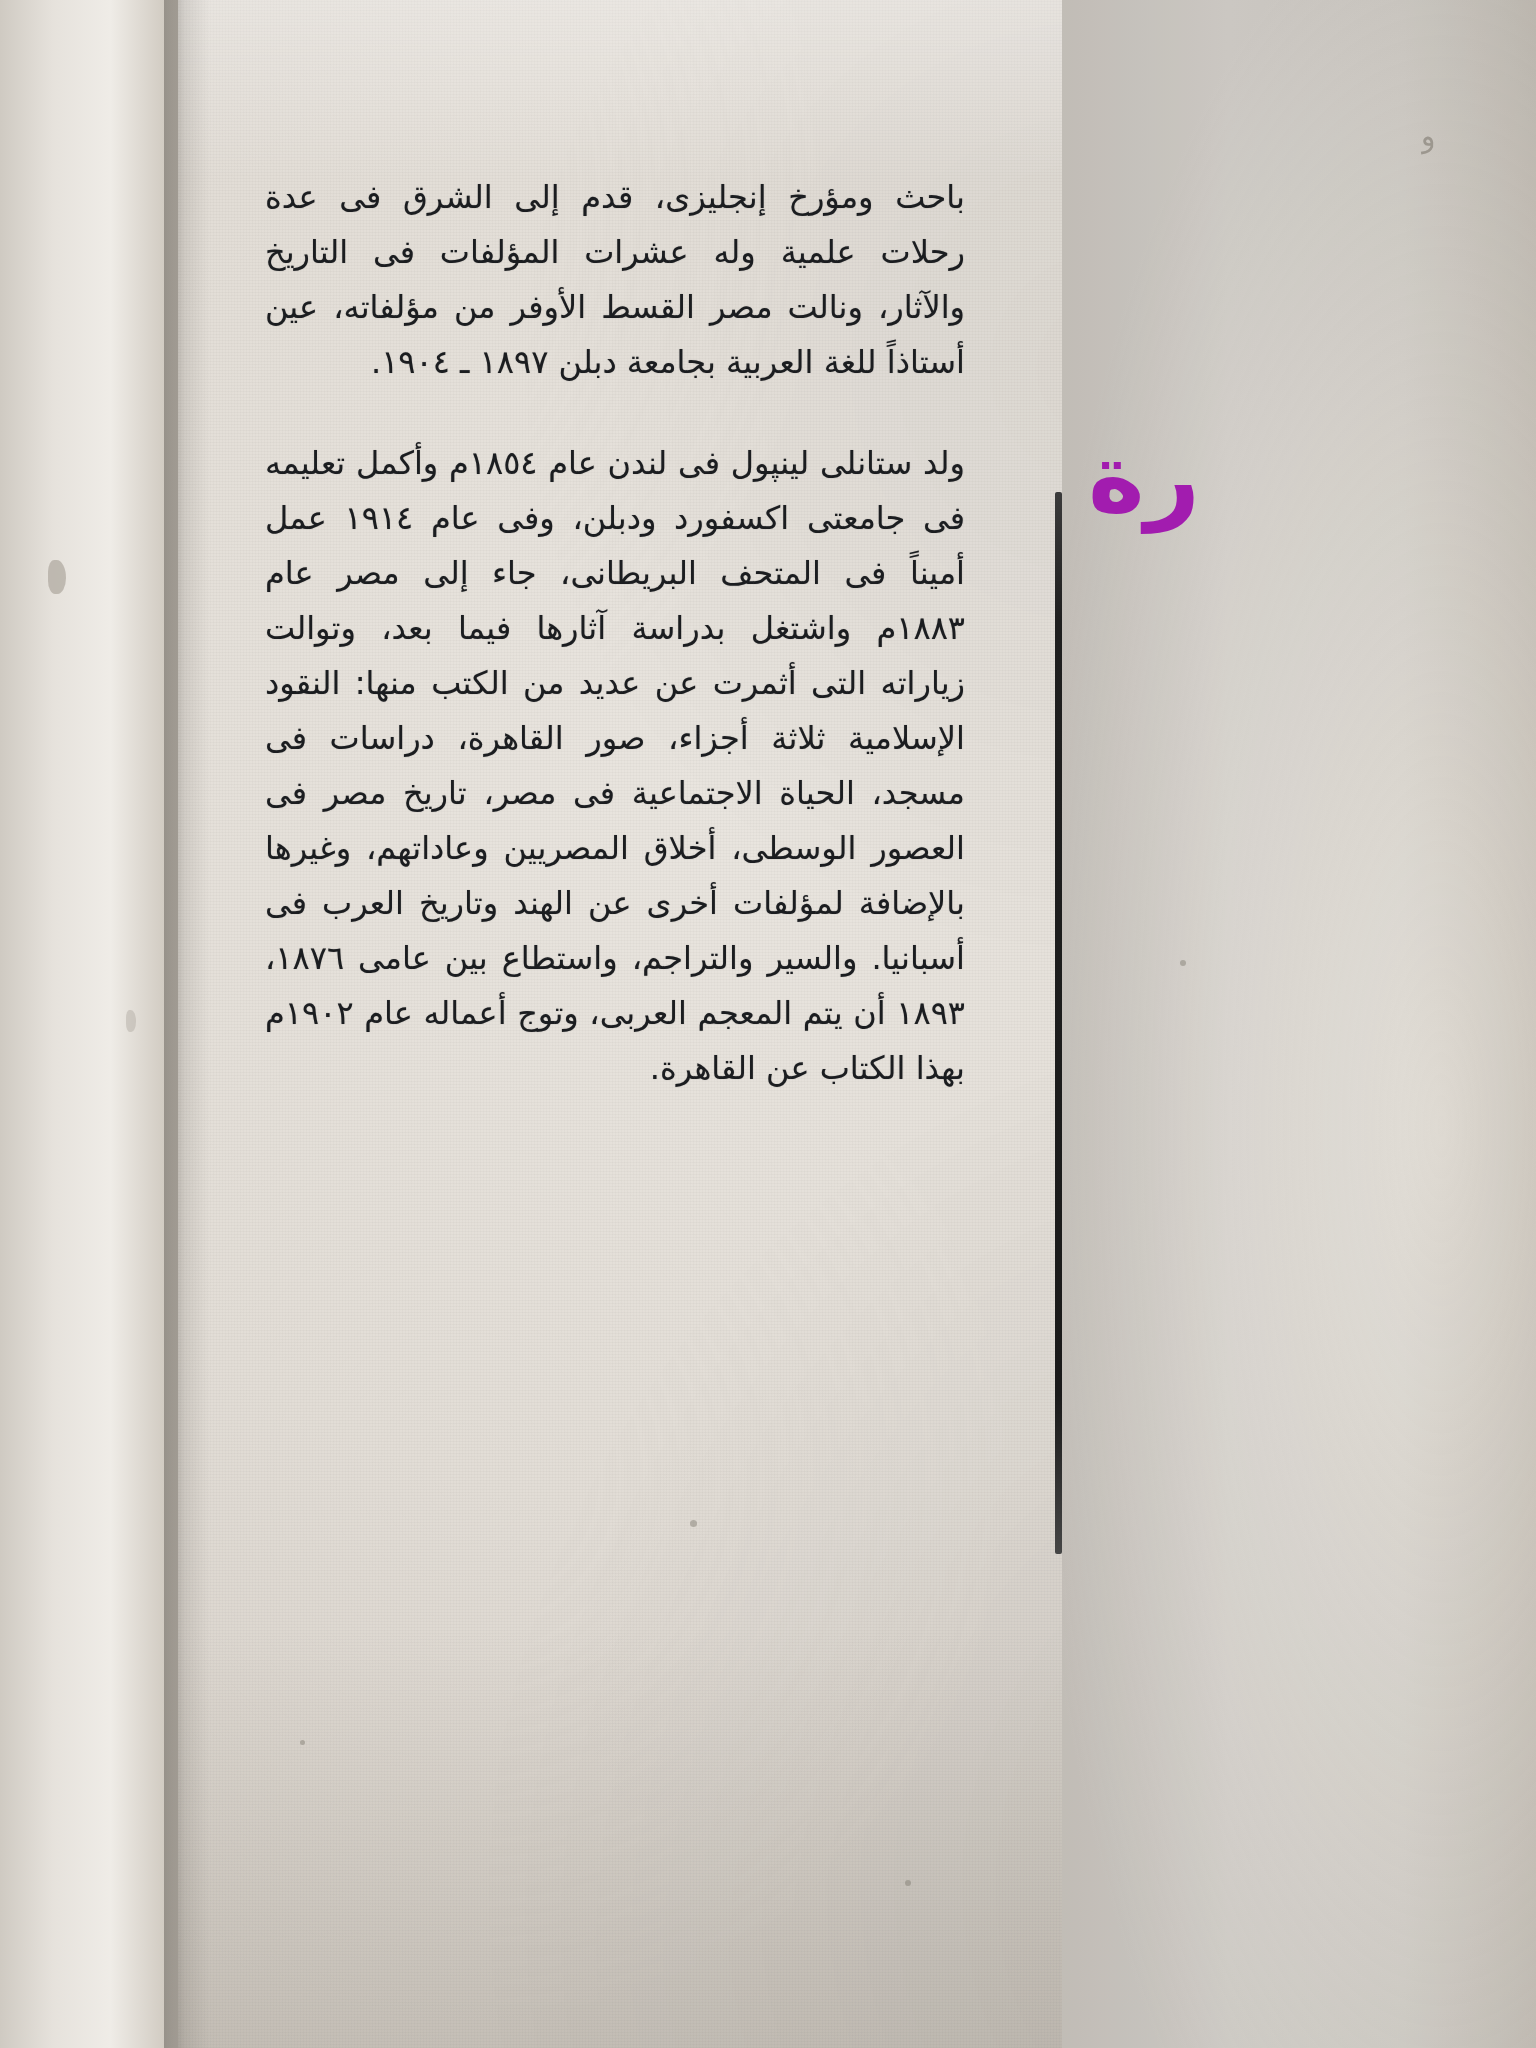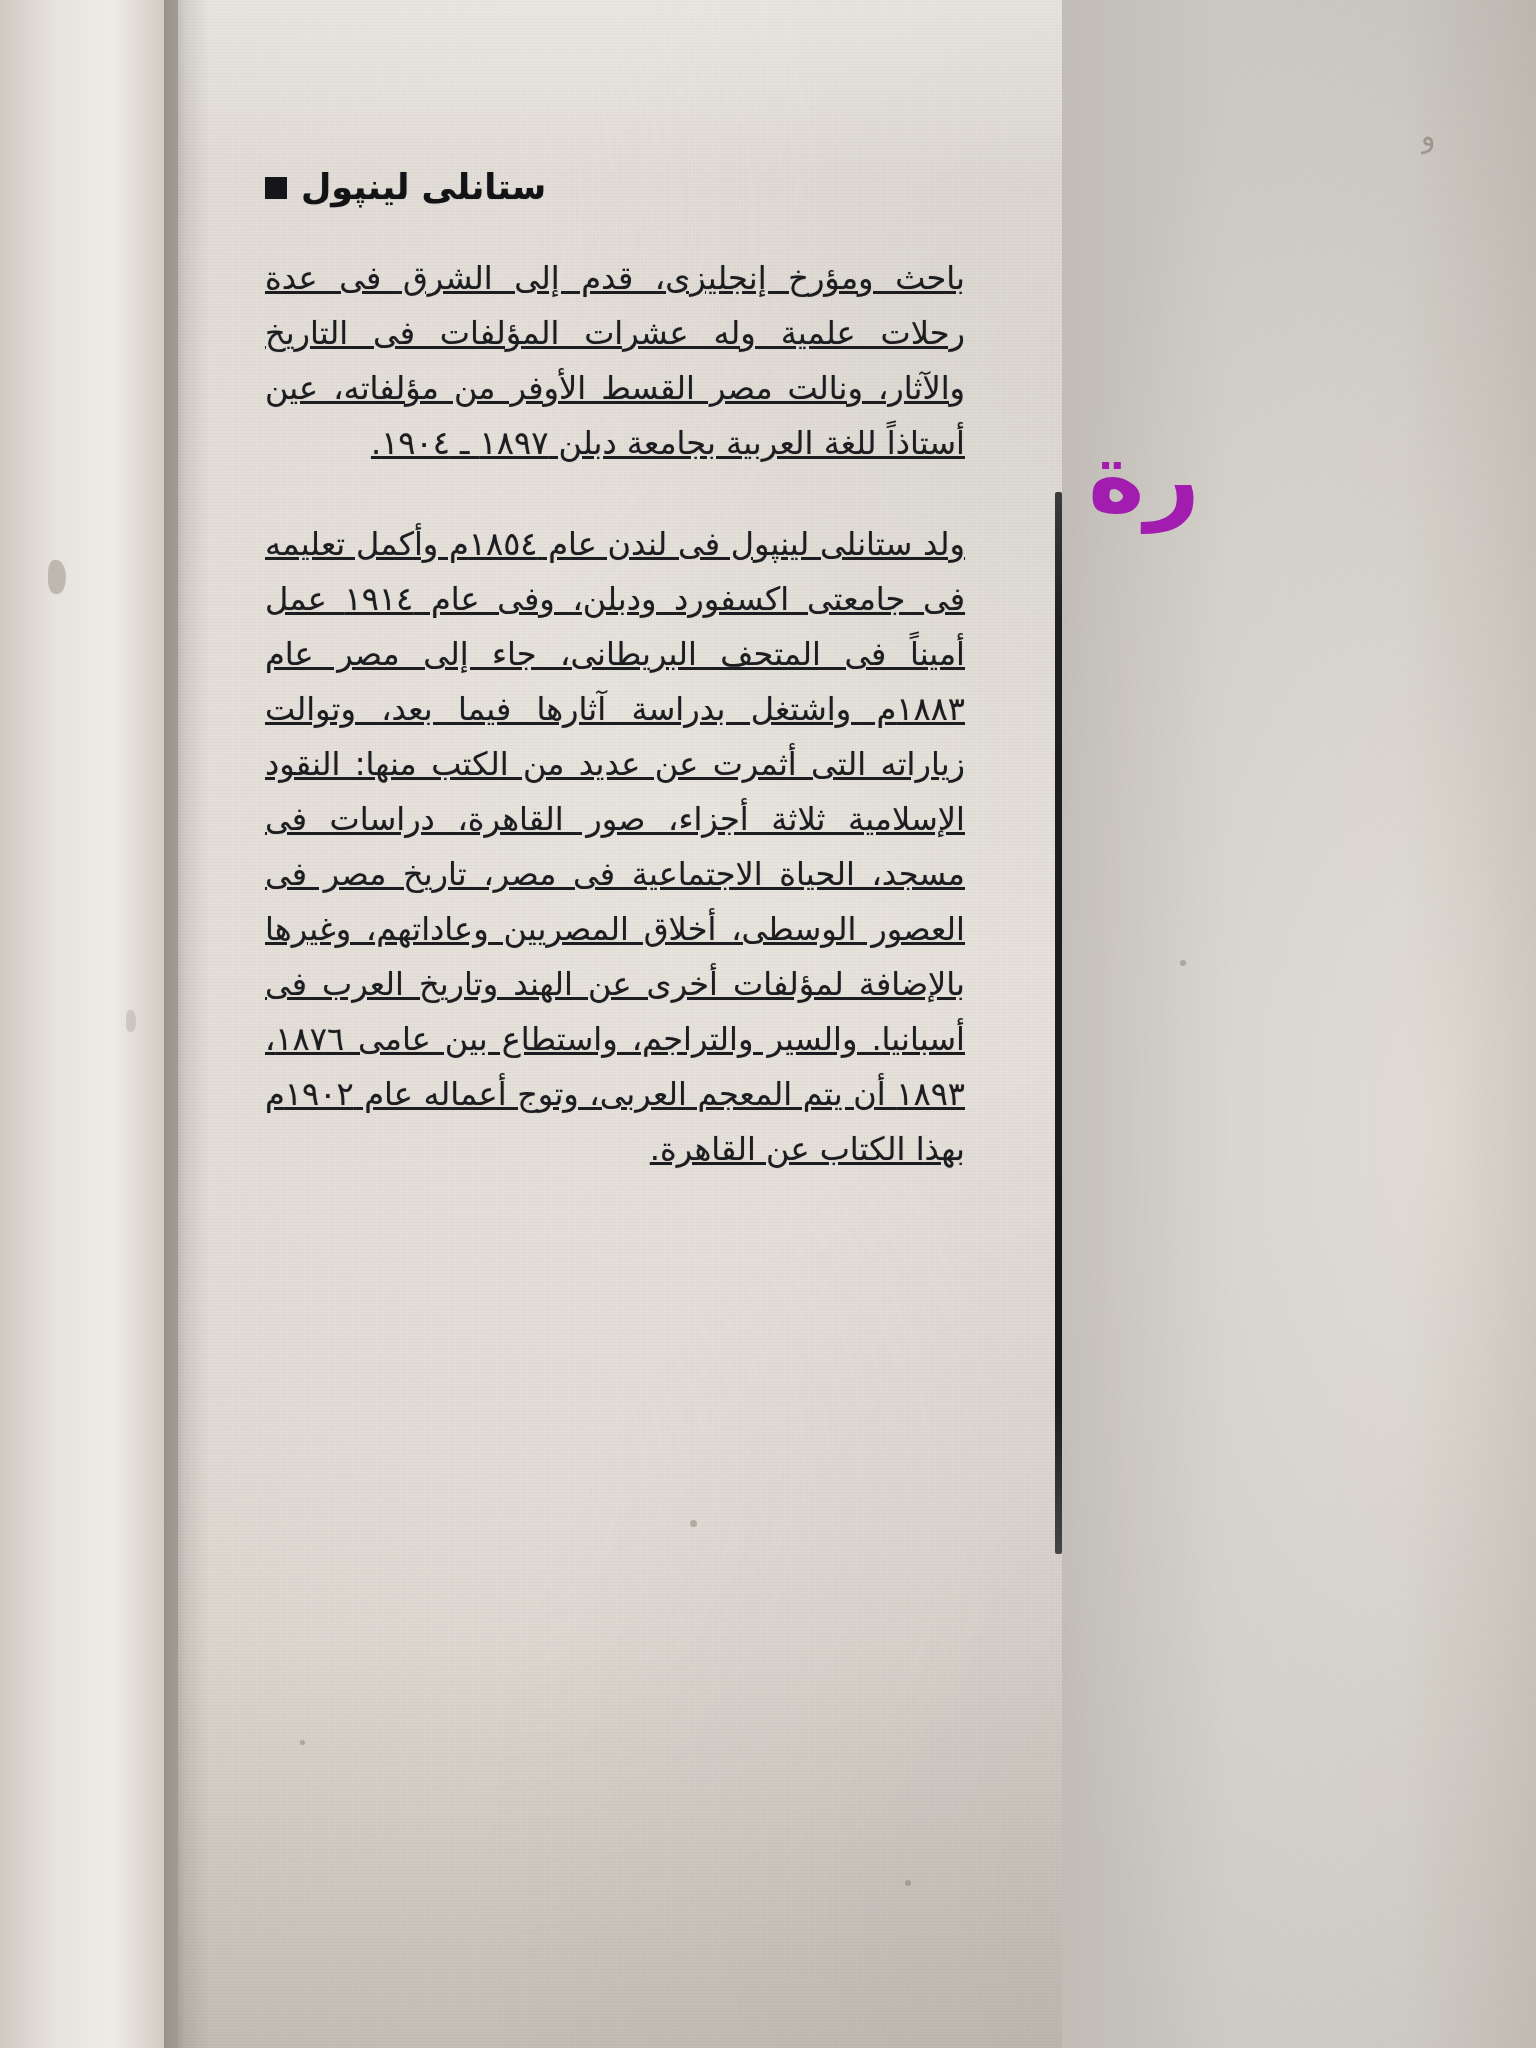--- a/index.html
+++ b/index.html
@@ -169,21 +169,20 @@
   }
 
   p.para {
     margin: 0 0 46px 0;
     font-size: 32px;
     line-height: 1.72;
     font-weight: 400;
     color: #1b1d20;
     text-align: justify;
     text-justify: inter-word;
-    text-decoration: underline;
   }
   p.para.last {
     margin-bottom: 0;
   }
 
   
   .ink-soft {
     text-shadow: 0 0 1px rgba(20,22,25,.35);
   }
 
@@ -237,24 +236,20 @@
   <div class="next-page-word">رة</div>
   <div class="corner-mark">و</div>
 
   <div class="speck" style="left:690px; top:1520px; width:7px; height:7px;"></div>
   <div class="speck" style="left:905px; top:1880px; width:6px; height:6px;"></div>
   <div class="speck" style="left:300px; top:1740px; width:5px; height:5px;"></div>
   <div class="speck" style="left:1180px; top:960px; width:6px; height:6px;"></div>
 
   <div class="content">
 
-    <div class="author-line">
-      <span class="bullet-square"></span>
-      <span class="author-name ink-soft">ستانلى لينپول</span>
-    </div>
 
     <p class="para ink-soft">باحث ومؤرخ إنجليزى، قدم إلى الشرق فى عدة رحلات علمية وله عشرات المؤلفات فى التاريخ والآثار، ونالت مصر القسط الأوفر من مؤلفاته، عين أستاذاً للغة العربية بجامعة دبلن ١٨٩٧ ـ ١٩٠٤.</p>
 
     <p class="para ink-soft last">ولد ستانلى لينپول فى لندن عام ١٨٥٤م وأكمل تعليمه فى جامعتى اكسفورد ودبلن، وفى عام ١٩١٤ عمل أميناً فى المتحف البريطانى، جاء إلى مصر عام ١٨٨٣م واشتغل بدراسة آثارها فيما بعد، وتوالت زياراته التى أثمرت عن عديد من الكتب منها: النقود الإسلامية ثلاثة أجزاء، صور القاهرة، دراسات فى مسجد، الحياة الاجتماعية فى مصر، تاريخ مصر فى العصور الوسطى، أخلاق المصريين وعاداتهم، وغيرها بالإضافة لمؤلفات أخرى عن الهند وتاريخ العرب فى أسبانيا. والسير والتراجم، واستطاع بين عامى ١٨٧٦، ١٨٩٣ أن يتم المعجم العربى، وتوج أعماله عام ١٩٠٢م بهذا الكتاب عن القاهرة.</p>
 
   </div>
 
 </div>
 
 </body></html>

